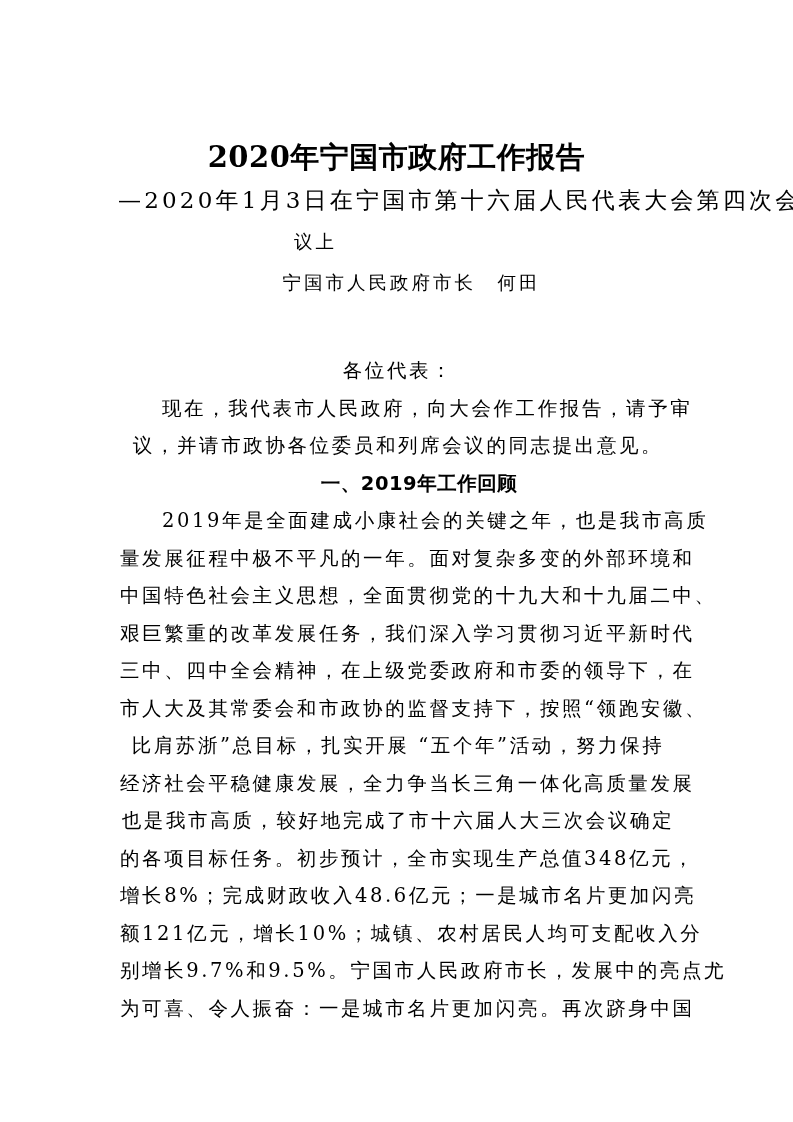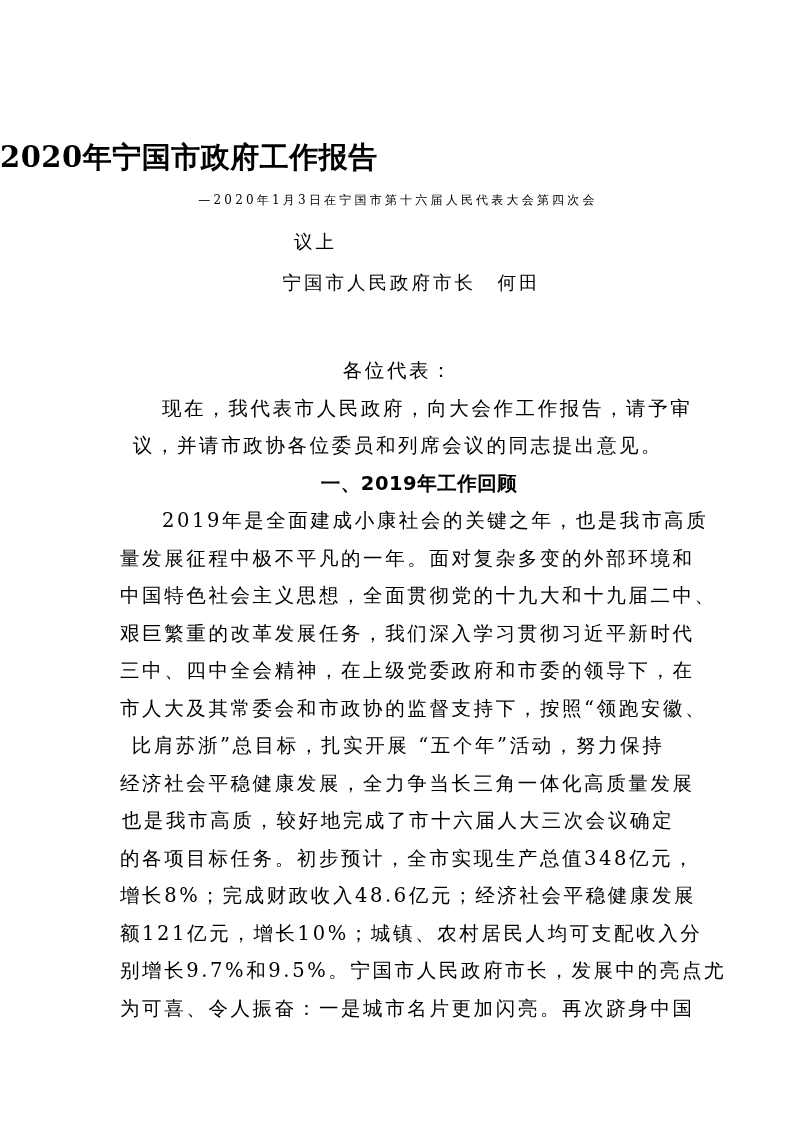--- a/index.html
+++ b/index.html
@@ -1,24 +1,24 @@
 <!DOCTYPE html>
 <html><head>
 <meta charset="utf-8">
 <style>
   html, body { margin:0; padding:0; background:#ffffff; }
   body { width:793px; height:1122px; position:relative; overflow:hidden; color:#000; }
   .page { position:absolute; left:0; top:0; width:793px; height:1122px; }
   .title {
-    position:absolute; left:0; width:793px; top:138px; text-align:left;
+    position:absolute; left:0; width:793px; top:138px; text-align:center;
     font-family:"DejaVu Serif", serif; font-weight:bold; font-size:29px; line-height:38px; letter-spacing:0.5px;
   }
   .subtitle {
     position:absolute; left:118px; width:560px; top:186px; text-align:center;
-    font-family:"DejaVu Serif", serif; font-size:12px; line-height:28px; letter-spacing:3.2px; white-space:nowrap;
+    font-family:"DejaVu Serif", serif; font-size:23px; line-height:28px; letter-spacing:3.2px; white-space:nowrap;
   }
   .subtitle2 {
     position:absolute; left:0; width:631px; top:228px; text-align:center;
     font-family:"DejaVu Serif", serif; font-size:18.5px; line-height:28px; letter-spacing:3px;
   }
   .author {
     position:absolute; left:0; width:793px; top:269px; text-align:center;
     font-family:"DejaVu Serif", serif; font-size:18.5px; line-height:28px; letter-spacing:3px;padding-left:15px;
   }
   .body {
@@ -46,18 +46,18 @@
     <span class="line indent">2019年是全面建成小康社会的关键之年，也是我市高质</span>
     <span class="line">量发展征程中极不平凡的一年。面对复杂多变的外部环境和</span>
     <span class="line">中国特色社会主义思想，全面贯彻党的十九大和十九届二中、</span>
     <span class="line">艰巨繁重的改革发展任务，我们深入学习贯彻习近平新时代</span>
     <span class="line">三中、四中全会精神，在上级党委政府和市委的领导下，在</span>
     <span class="line">市人大及其常委会和市政协的监督支持下，按照“领跑安徽、</span>
     <span class="line">比肩苏浙”总目标，扎实开展 “五个年”活动，努力保持</span>
     <span class="line">经济社会平稳健康发展，全力争当长三角一体化高质量发展</span>
     <span class="line">也是我市高质，较好地完成了市十六届人大三次会议确定</span>
     <span class="line">的各项目标任务。初步预计，全市实现生产总值348亿元，</span>
-    <span class="line">增长8%；完成财政收入48.6亿元；经济社会平稳健康发展</span>
+    <span class="line">增长8%；完成财政收入48.6亿元；一是城市名片更加闪亮</span>
     <span class="line">额121亿元，增长10%；城镇、农村居民人均可支配收入分</span>
     <span class="line">别增长9.7%和9.5%。宁国市人民政府市长，发展中的亮点尤</span>
     <span class="line">为可喜、令人振奋：一是城市名片更加闪亮。再次跻身中国</span>
   </div>
 </div>
 
 </body></html>

